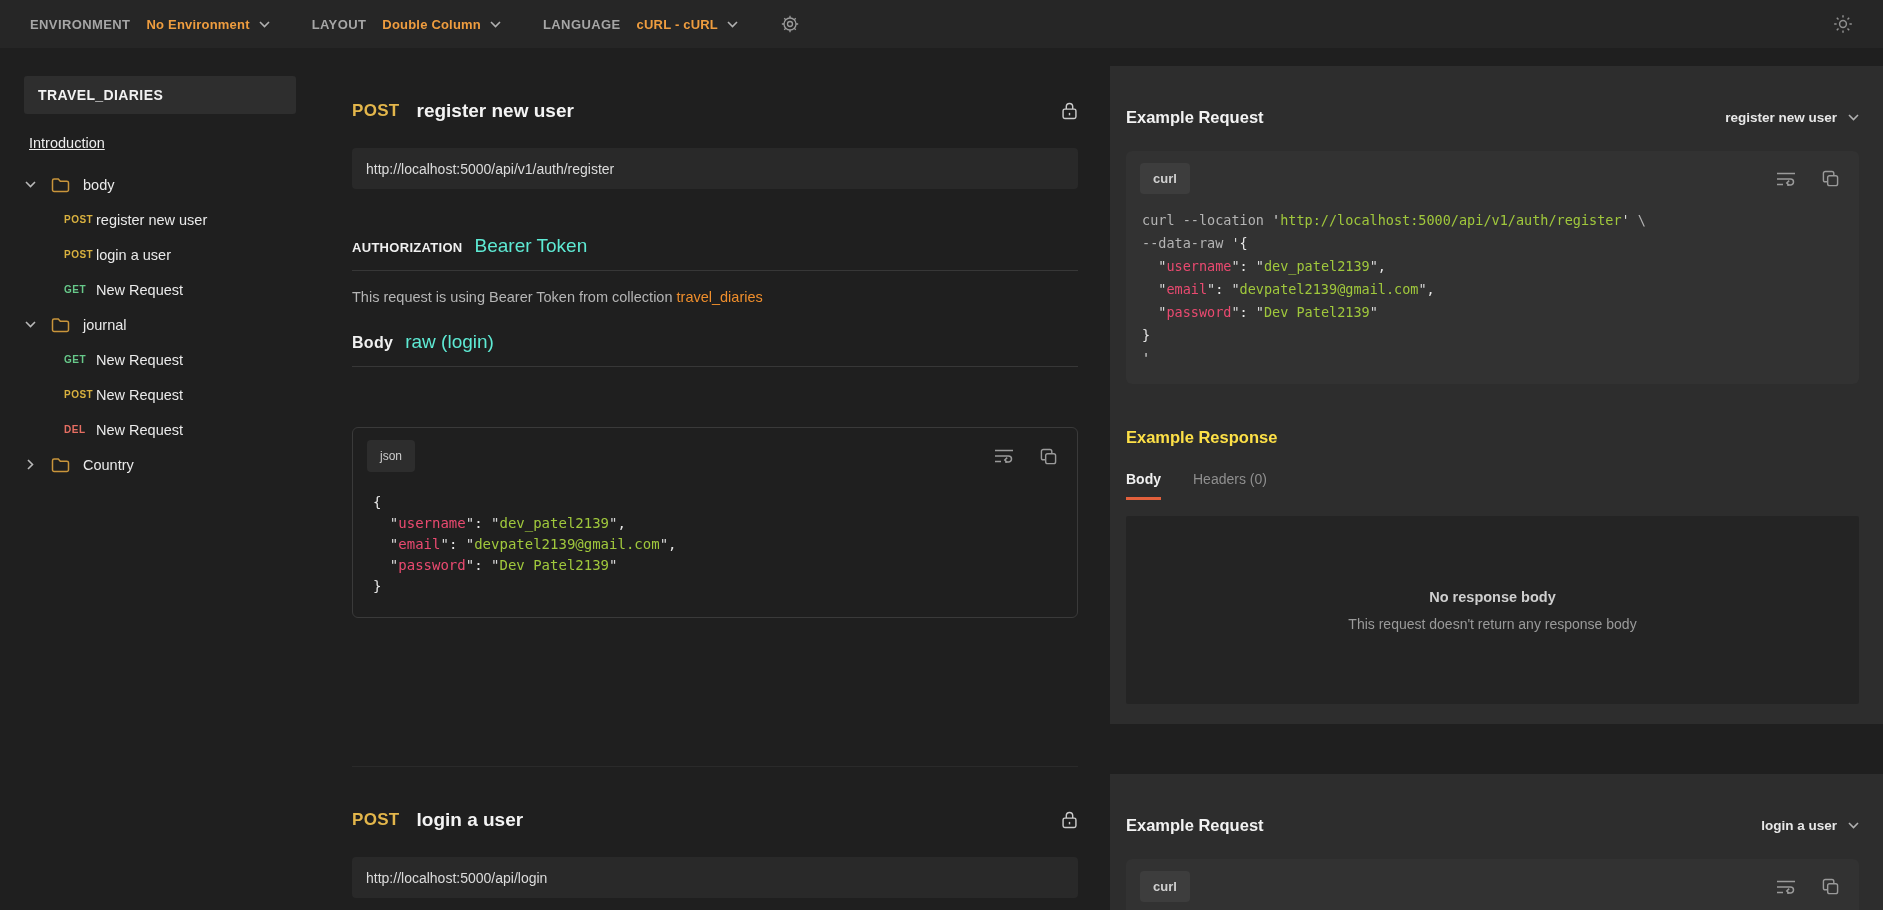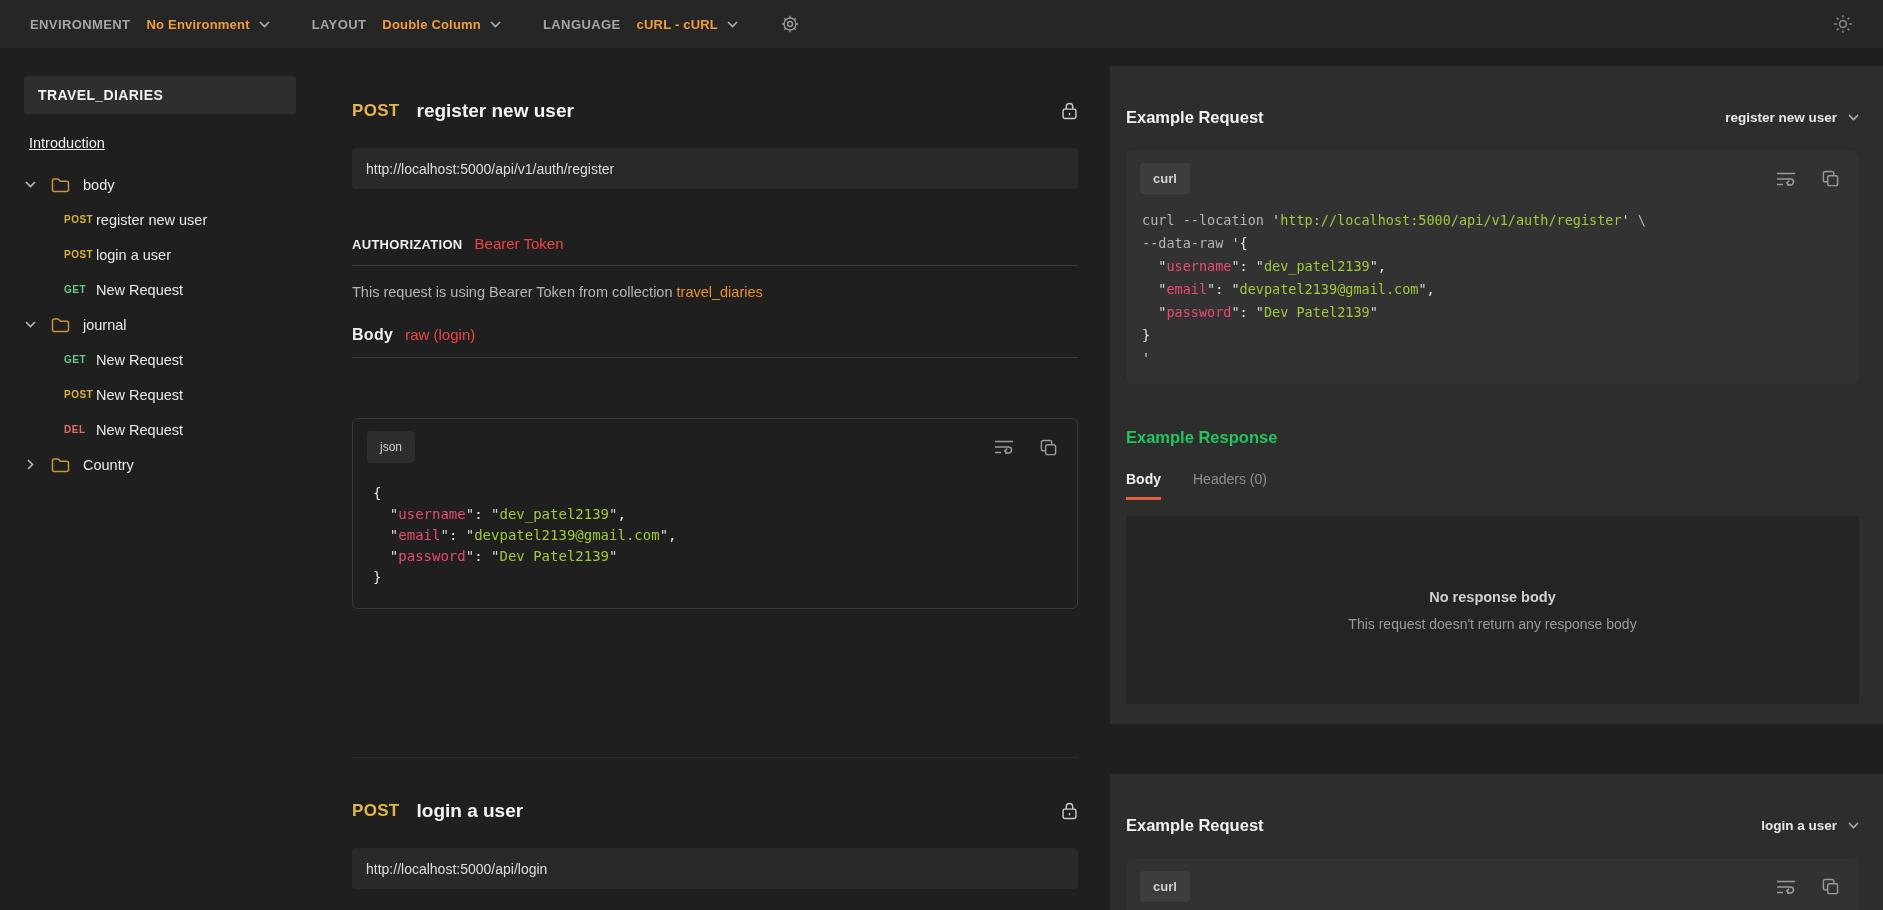--- a/index.html
+++ b/index.html
@@ -45,21 +45,21 @@
   .main{flex:1;box-sizing:border-box;padding:0 32px 0 28px;min-width:0;}
   .req-section{margin-top:52px;}
   .req-section.second{margin-top:148px;border-top:1px solid #2a2a2a;padding-top:42px;}
   .req-heading{display:flex;align-items:center;}
   .method-lg{color:#e3b64b;font-weight:700;font-size:17px;letter-spacing:.3px;}
   .req-title{color:#f3f3f3;font-weight:700;font-size:19px;margin-left:17px;flex:1;}
   .url-box{margin-top:26px;height:41px;background:#292929;border-radius:4px;display:flex;align-items:center;
            padding:0 14px;color:#dcdcdc;font-size:14px;}
   .sec-heading{margin-top:46px;padding-bottom:13px;border-bottom:1px solid #373737;display:flex;align-items:baseline;}
   .sec-h{color:#f0f0f0;font-weight:700;font-size:13px;letter-spacing:.3px;}
-  .sec-sub{color:#ef4444;font-size:15px;margin-left:12px;}
+  .sec-sub{color:#5eead4;font-size:19px;margin-left:12px;}
   .body-heading{margin-top:26px;}
   .body-h{font-size:16px;}
   .auth-note{margin-top:18px;color:#b5b5b5;font-size:14.5px;}
   .link-orange{color:#ef8e2c;cursor:pointer;}
   .code-card{margin-top:60px;border:1px solid #3a3a3a;border-radius:6px;padding:12px 14px 20px;}
   .code-head{display:flex;align-items:center;}
   .lang-chip{background:#2d2d2d;border-radius:4px;padding:9px 13px;color:#cdcdcd;font-size:12px;}
   .code-icons{margin-left:auto;display:flex;gap:26px;align-items:center;padding-right:6px;}
   pre.code{margin:20px 0 0 6px;font-family:"DejaVu Sans Mono",monospace;font-size:14px;line-height:21px;}
 
@@ -71,21 +71,21 @@
   .col-gap{height:50px;flex:0 0 50px;}
   .card2{flex:1;display:flex;flex-direction:column;}
   .ex-header{padding-top:42px;display:flex;align-items:center;}
   .ex-title{color:#f2f2f2;font-weight:700;font-size:16.5px;flex:1;}
   .ex-select{display:flex;align-items:center;color:#e8e8e8;font-size:13.5px;font-weight:600;cursor:pointer;}
   .ex-select .tb-chev{margin-left:11px;}
   .curl-block{margin-top:24px;background:#323232;border-radius:6px;padding:12px 14px 14px;}
   .curl-chip{background:#3d3d3d;border-radius:4px;padding:8px 13px;color:#d0d0d0;font-size:13px;font-weight:600;}
   pre.curl{margin:15px 0 0 2px;font-family:"DejaVu Sans Mono",monospace;font-size:13.5px;line-height:23px;}
   .card2 .curl-block{flex:1;border-radius:6px 6px 0 0;}
-  .ex-resp-title{margin-top:44px;color:#22c55e;font-weight:700;font-size:16.5px;}
+  .ex-resp-title{margin-top:44px;color:#fde047;font-weight:700;font-size:16.5px;}
   .resp-tabs{margin-top:24px;display:flex;gap:32px;font-size:14px;}
   .resp-tab{cursor:pointer;}
   .resp-tab.active{color:#f0f0f0;font-weight:600;padding-bottom:10px;border-bottom:3px solid #e2603c;}
   .resp-tab.inactive{color:#8f8f8f;}
   .resp-empty{margin-top:16px;height:188px;background:#242424;border-radius:2px;display:flex;flex-direction:column;
               align-items:center;justify-content:center;}
   .resp-t1{color:#cfcfcf;font-weight:700;font-size:14.5px;}
   .resp-t2{color:#9a9a9a;font-size:14px;margin-top:11px;}
 
   

